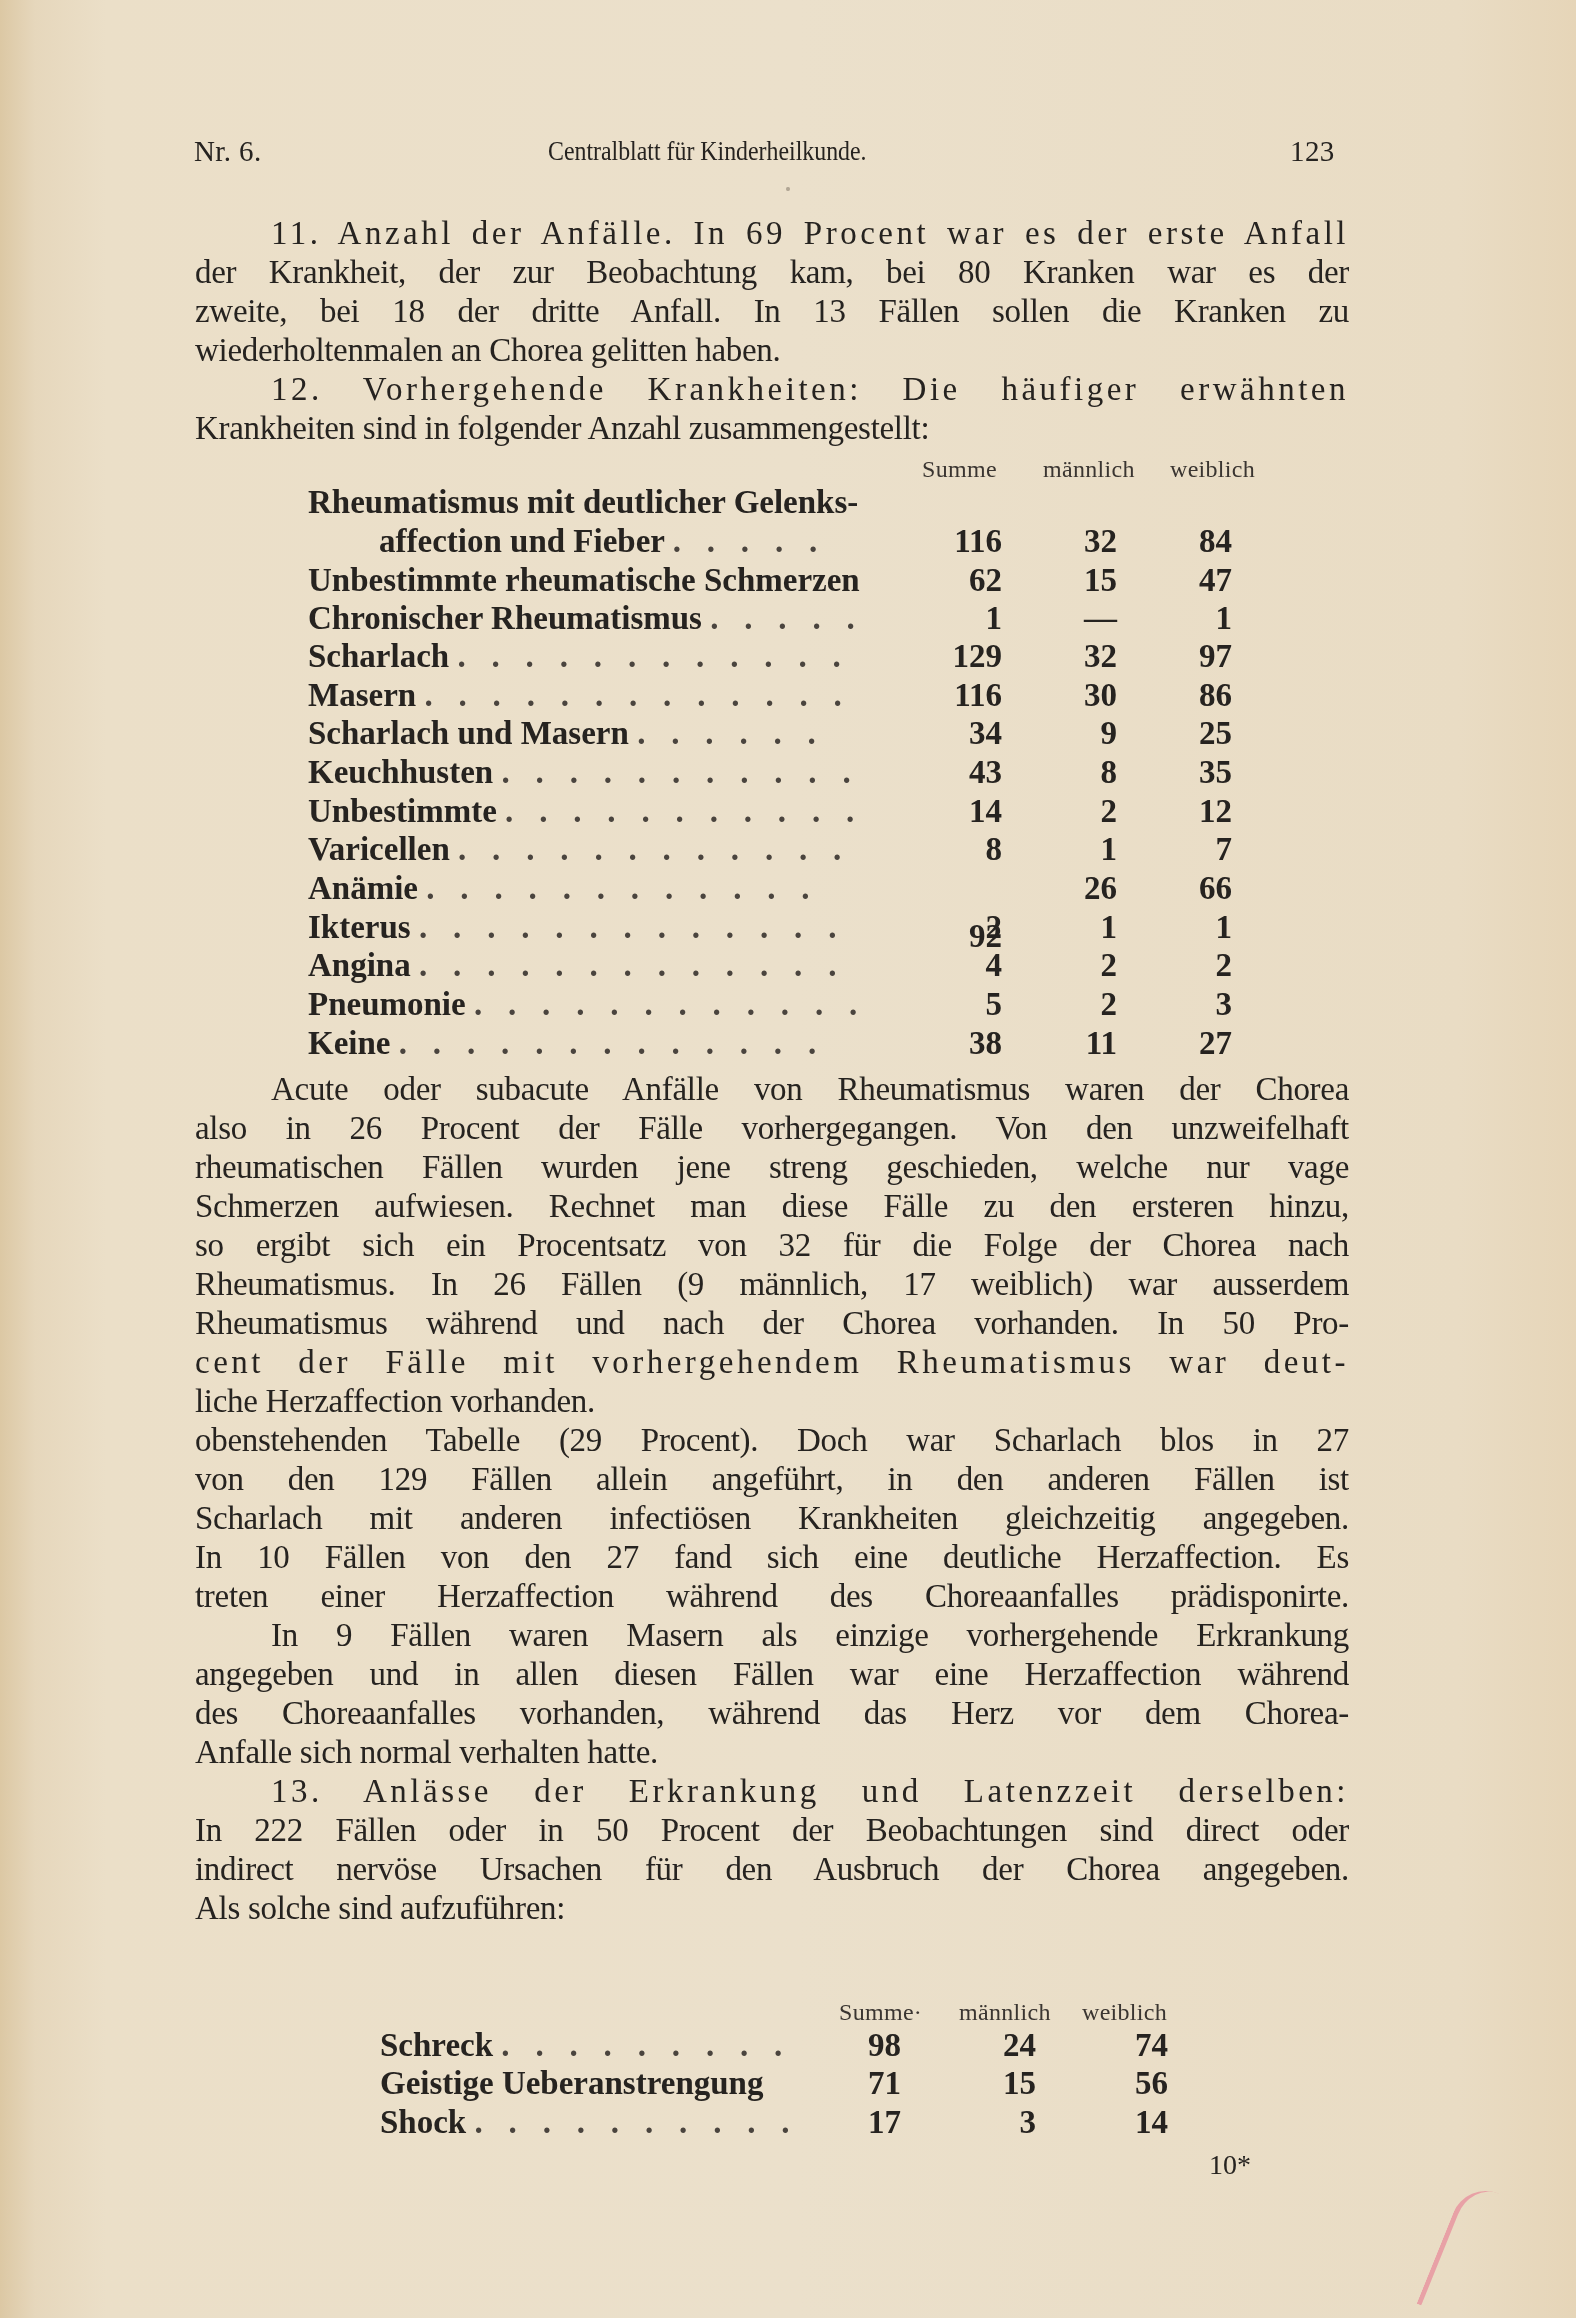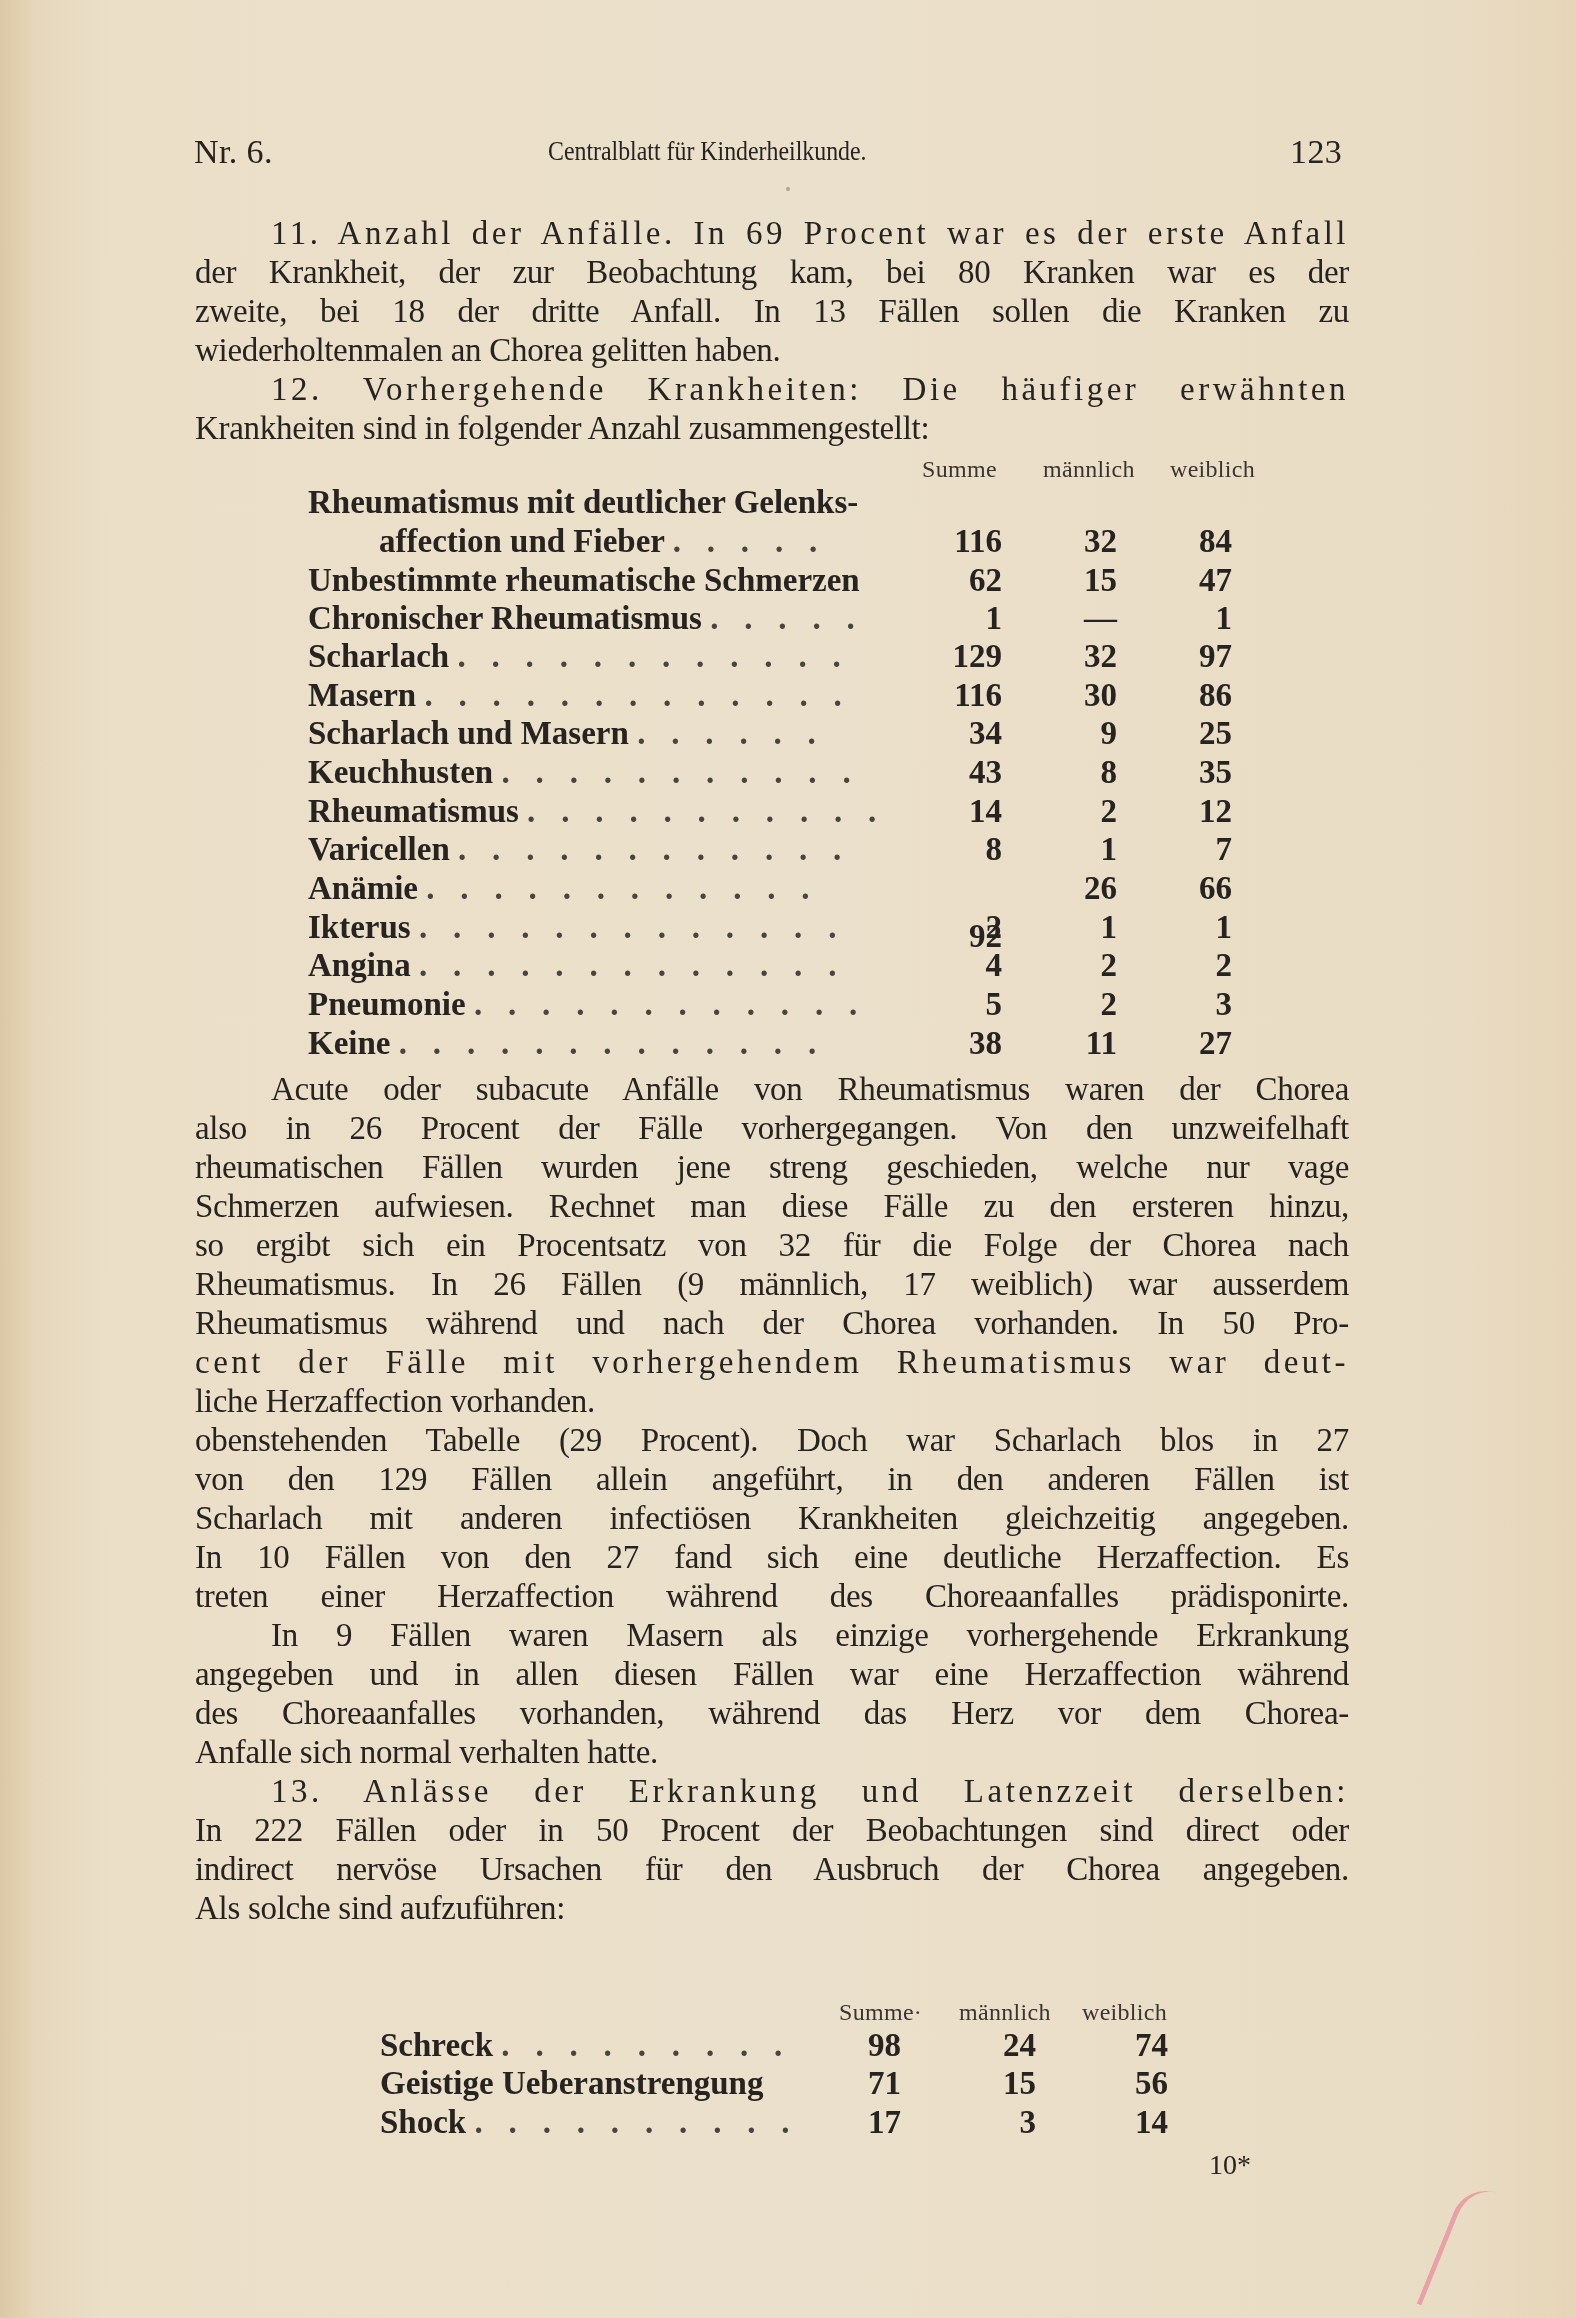--- a/index.html
+++ b/index.html
@@ -3,21 +3,21 @@
 <meta charset="utf-8">
 <style>
   html, body { margin:0; padding:0; }
   body {
     width:1576px; height:2319px; position:relative; overflow:hidden;
     background: linear-gradient(90deg, #dcc8a4 0px, #e6d7bc 35px, #ebdfc8 106px, #ebe0cb 795px, #e9dcc4 1458px, #e6d5b8 1576px);
     font-family: "Liberation Serif", "DejaVu Serif", serif;
     color:#262320;
   }
   .page { position:absolute; left:0; top:0; width:1576px; height:2319px; }
-  .hdr { position:absolute; top:131px; font-size:34px; line-height:41px; letter-spacing:0.4px; }
+  .hdr { position:absolute; top:131px; font-size:29px; line-height:41px; letter-spacing:0.4px; }
   .hdr.left { left:194px; }
   .hdr.center { left:548px; font-size:26.5px; letter-spacing:0px; transform:scaleX(0.9); transform-origin:left; }
   .hdr.right { left:1290px; }
   .body { position:absolute; left:195px; width:1154px; top:214px; }
   .line {
     height:39px; line-height:39px; font-size:33px; white-space:nowrap;
     text-align:justify; text-align-last:justify; transform-origin:left;
     letter-spacing:-0.3px;
   }
   .line.last { text-align-last:left; }
@@ -98,21 +98,21 @@
       <span class="num" style="left:703px;">9</span>
       <span class="num" style="left:818px;">25</span>
     </div>
     <div class="row" style="top:302px; width:937px;">
       <span class="label"><span>Keuchhusten</span> <span class="dots">. . . . . . . . . . .</span></span>
       <span class="num" style="left:588px;">43</span>
       <span class="num" style="left:703px;">8</span>
       <span class="num" style="left:818px;">35</span>
     </div>
     <div class="row" style="top:341px; width:937px;">
-      <span class="label"><span>Rheumatismus</span> <span class="dots">. . . . . . . . . . .</span></span>
+      <span class="label"><span>Unbestimmte</span> <span class="dots">. . . . . . . . . . .</span></span>
       <span class="num" style="left:588px;">14</span>
       <span class="num" style="left:703px;">2</span>
       <span class="num" style="left:818px;">12</span>
     </div>
     <div class="row" style="top:379px; width:937px;">
       <span class="label"><span>Varicellen</span> <span class="dots">. . . . . . . . . . . .</span></span>
       <span class="num" style="left:588px;">8</span>
       <span class="num" style="left:703px;">1</span>
       <span class="num" style="left:818px;">7</span>
     </div>

